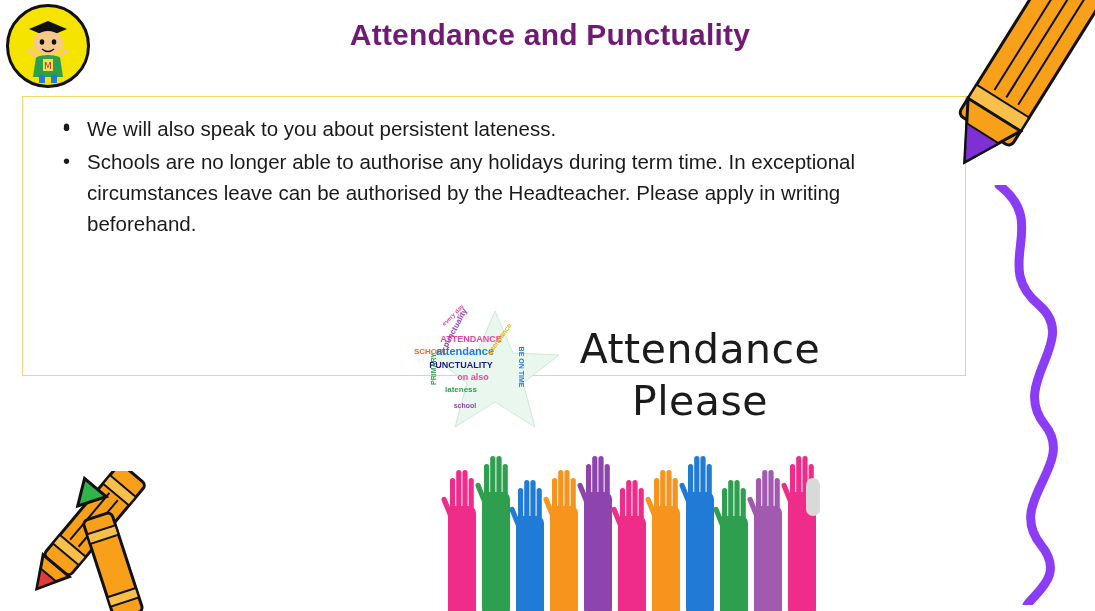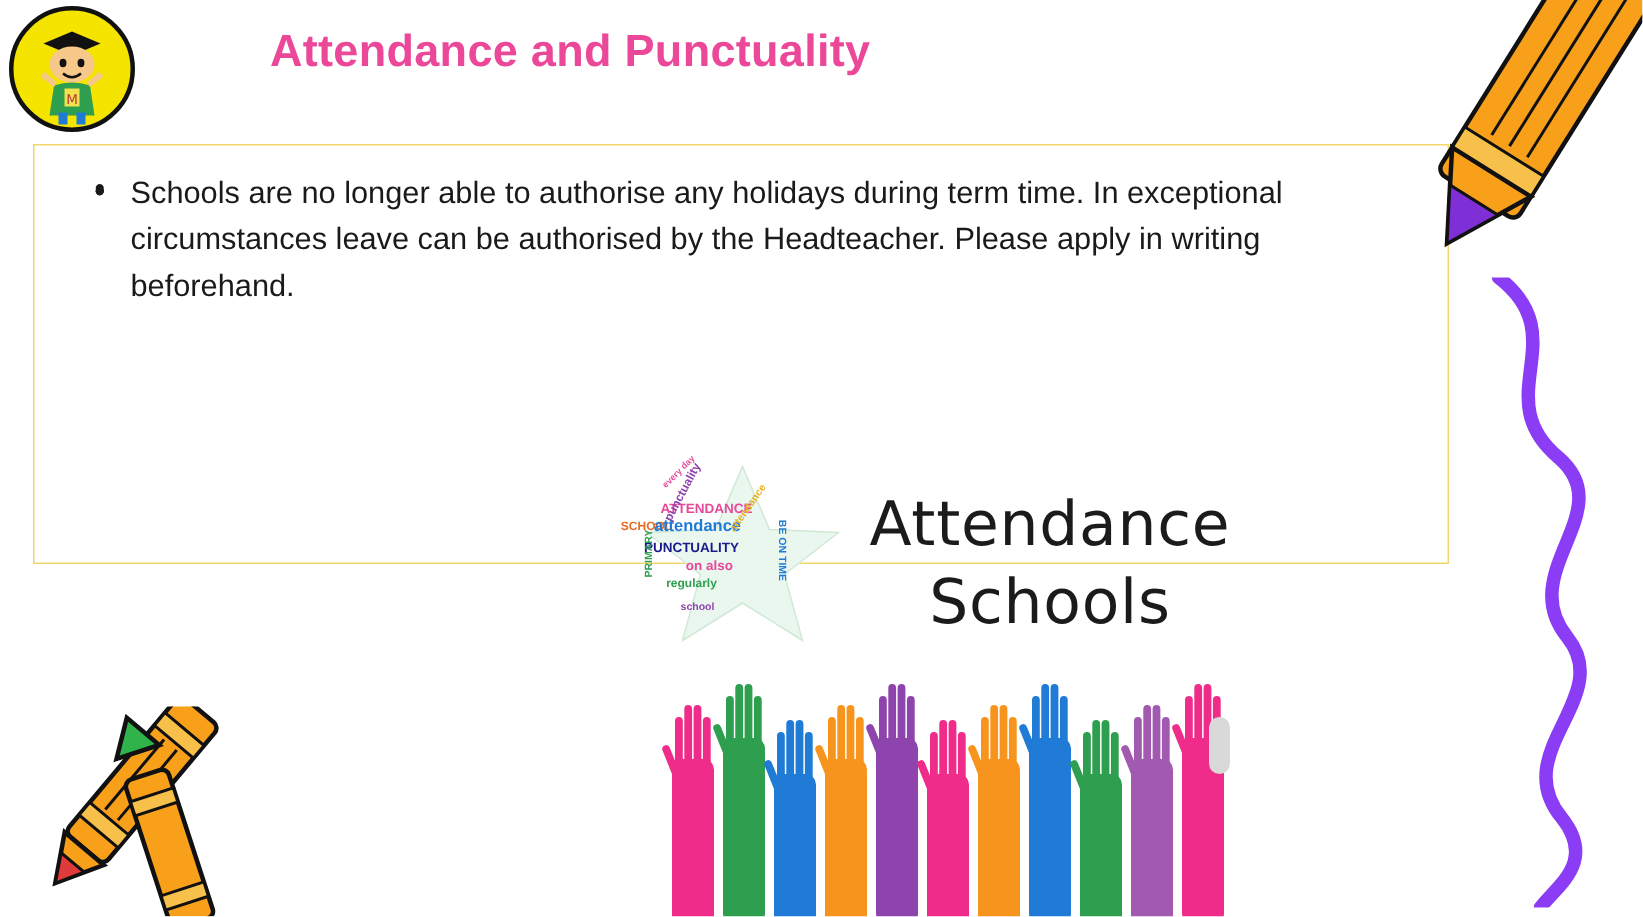--- a/index.html
+++ b/index.html
@@ -22,23 +22,24 @@
     background: #ffffff;
     overflow: hidden;
   }
 
   
   .slide-title {
     position: absolute;
     left: 180px;
     top: 18px;
     width: 740px;
+    text-align: center;
     font-size: 30px;
     font-weight: bold;
-    color: #ec4899;
+    color: #701a75;
     font-family: "Liberation Sans", sans-serif;
     letter-spacing: 0.2px;
   }
 
   
   .logo-badge {
     position: absolute;
     left: 6px;
     top: 4px;
     width: 84px;
@@ -198,52 +199,53 @@
   <div class="content-box">
     <ul class="bullets">
       <li>
         <span class="dot">•</span>
       </li>
       <li>
         <span class="dot">•</span>
       </li>
       <li>
         <span class="dot">•</span>
+        <span>We will also speak to you about persistent lateness.</span>
       </li>
       <li>
         <span class="dot">•</span>
         <span>Schools are no longer able to authorise any holidays during term time. In exceptional circumstances leave can be authorised by the Headteacher. Please apply in writing beforehand.</span>
       </li>
     </ul>
   </div>
 
   <div class="attendance-graphic">
     <div class="star-cloud">
       <svg width="140" height="130" viewBox="0 0 140 130">
         <polygon points="70,6 88,48 134,50 98,78 110,122 70,97 30,122 42,78 6,50 52,48" fill="#eaf7ee" stroke="#cfe9d6" stroke-width="1"></polygon>
       </svg>
       <div id="wordcloud-host">
           <span class="wordcloud-word" style="left: 46px; top: 34px; color: rgb(232, 72, 154); font-size: 9px; transform: translate(-50%, -50%) rotate(0deg);">ATTENDANCE</span>
           <span class="wordcloud-word" style="left: 30px; top: 23px; color: rgb(142, 68, 173); font-size: 8px; transform: translate(-50%, -50%) rotate(-62deg);">punctuality</span>
           <span class="wordcloud-word" style="left: 6px; top: 46px; color: rgb(232, 107, 31); font-size: 8px; transform: translate(-50%, -50%) rotate(0deg);">SCHOOL</span>
           <span class="wordcloud-word" style="left: 40px; top: 46px; color: rgb(31, 123, 214); font-size: 11px; transform: translate(-50%, -50%) rotate(0deg);">attendance</span>
           <span class="wordcloud-word" style="left: 36px; top: 60px; color: rgb(26, 26, 140); font-size: 9px; transform: translate(-50%, -50%) rotate(0deg);">PUNCTUALITY</span>
           <span class="wordcloud-word" style="left: 48px; top: 72px; color: rgb(232, 72, 154); font-size: 9px; transform: translate(-50%, -50%) rotate(0deg);">on also</span>
-          <span class="wordcloud-word" style="left: 36px; top: 84px; color: rgb(46, 158, 79); font-size: 8px; transform: translate(-50%, -50%) rotate(0deg);">regularly</span>
+          <span class="wordcloud-word" style="left: 36px; top: 84px; color: rgb(46, 158, 79); font-size: 8px; transform: translate(-50%, -50%) rotate(0deg);">lateness</span>
           <span class="wordcloud-word" style="left: 8px; top: 64px; color: rgb(46, 158, 79); font-size: 7px; transform: translate(-50%, -50%) rotate(-90deg);">PRIMARY</span>
           <span class="wordcloud-word" style="left: 96px; top: 62px; color: rgb(31, 123, 214); font-size: 7px; transform: translate(-50%, -50%) rotate(90deg);">BE ON TIME</span>
           <span class="wordcloud-word" style="left: 74px; top: 34px; color: rgb(232, 177, 31); font-size: 7px; transform: translate(-50%, -50%) rotate(-55deg);">attendance</span>
           <span class="wordcloud-word" style="left: 40px; top: 100px; color: rgb(142, 68, 173); font-size: 7px; transform: translate(-50%, -50%) rotate(0deg);">school</span>
           <span class="wordcloud-word" style="left: 28px; top: 10px; color: rgb(232, 72, 154); font-size: 6px; transform: translate(-50%, -50%) rotate(-45deg);">every day</span>
         </div>
     </div>
 
     <div class="am-text">
       <div>Attendance</div>
-      <div>Schools</div>
+      <div>Please</div>
     </div>
   </div>
 
   <div class="hands">
     <svg width="390" height="160" viewBox="0 0 390 160">
       <g id="hands-host">
           <g>
             <rect x="10" y="26" width="5.2" height="34" rx="2.6" fill="#f02c8a"></rect>
             <rect x="16.2" y="18" width="5.2" height="42" rx="2.6" fill="#f02c8a"></rect>
             <rect x="22.4" y="18" width="5.2" height="42" rx="2.6" fill="#f02c8a"></rect>

